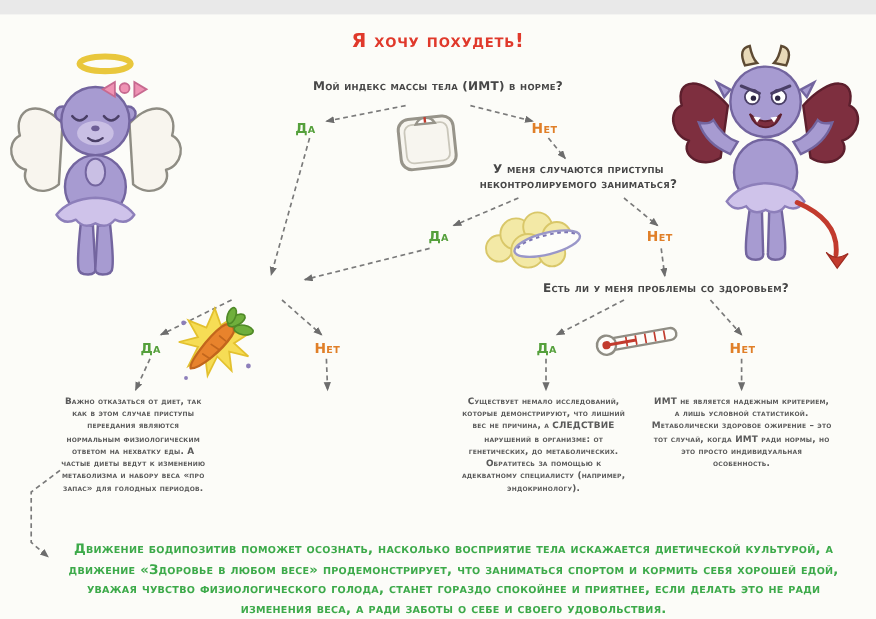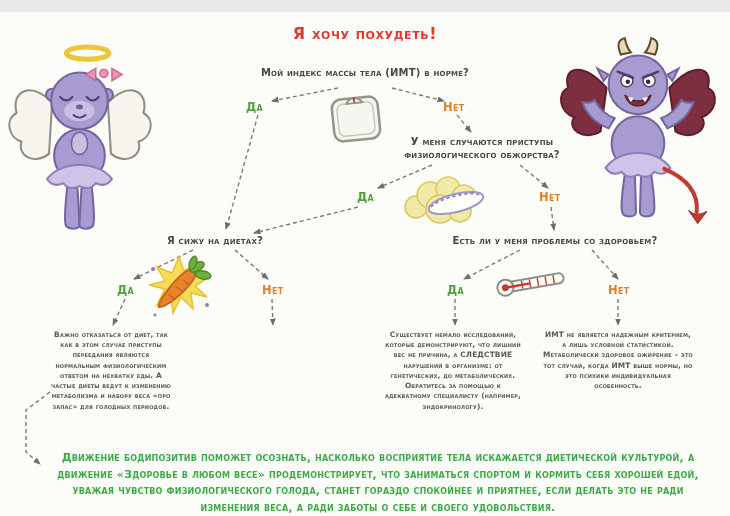--- a/index.html
+++ b/index.html
@@ -132,41 +132,40 @@
     <svg width="62" height="58" viewBox="0 0 62 58">
       <g transform="rotate(-6 31 29)">
         <rect x="8" y="8" width="46" height="42" rx="9" fill="#f7f5ef" stroke="#97948a" stroke-width="2.5"></rect>
         <rect x="13" y="13" width="36" height="32" rx="6" fill="none" stroke="#c9c6ba" stroke-width="1.5"></rect>
         <path d="M23,13 a9,9 0 0 1 16,0 z" fill="#fff" stroke="#97948a" stroke-width="2"></path>
         <line x1="31" y1="12" x2="31" y2="7.5" stroke="#c23b2e" stroke-width="2"></line>
       </g>
     </svg>
   </div>
 
-  <div class="abs question" style="left:378px; top:124px; width:208px;">У меня случаются приступы физиологического обжорства?</div>
+  <div class="abs question" style="left:378px; top:124px; width:208px;">У меня случаются приступы неконтролируемого заниматься?</div>
   <span class="abs ans yes" style="left:357px; top:178px;">Да</span>
   <span class="abs ans no" style="left:539px; top:178px;">Нет</span>
   <div class="abs icon" style="left:398px; top:161px;">
     <svg width="95" height="54" viewBox="0 0 95 54">
       <g fill="#f3e9a6" stroke="#d9c769" stroke-width="1.6">
         <circle cx="18" cy="34" r="11"></circle>
         <circle cx="32" cy="22" r="13"></circle>
         <circle cx="50" cy="16" r="12"></circle>
         <circle cx="66" cy="24" r="12"></circle>
         <circle cx="42" cy="36" r="14"></circle>
         <circle cx="62" cy="38" r="11"></circle>
       </g>
       <g transform="rotate(-14 58 30)">
         <ellipse cx="58" cy="30" rx="28" ry="9" fill="#fdfdfa" stroke="#9a97c9" stroke-width="2"></ellipse>
         <path d="M33,28 q6,-5 25,-5 q19,0 25,5" fill="none" stroke="#7d76b4" stroke-width="1.6" stroke-dasharray="3 3"></path>
       </g>
     </svg>
   </div>
 
-  <div class="abs question" style="left:140px; top:223px; width:150px;">Я сижу на диетах?</div>
   <span class="abs ans yes" style="left:117px; top:271px;">Да</span>
   <span class="abs ans no" style="left:262px; top:271px;">Нет</span>
   <div class="abs icon" style="left:145px; top:243px;">
     <svg width="68" height="64" viewBox="0 0 68 64">
       <polygon points="34,2 39,16 52,8 47,22 64,22 50,31 62,42 46,38 48,54 36,42 28,58 26,42 12,50 20,34 4,30 20,26 12,12 27,18" fill="#f6dd55" stroke="#e3c12f" stroke-width="1.5"></polygon>
       <g>
         <path d="M14,52 C12,48 28,26 40,17 C47,12 53,18 48,25 C40,37 22,52 14,52 Z" fill="#e8832c" stroke="#c2661c" stroke-width="2" stroke-linejoin="round"></path>
         <g stroke="#c2661c" stroke-width="1.4" stroke-linecap="round">
           <line x1="24" y1="40" x2="30" y2="44"></line>
           <line x1="31" y1="32" x2="37" y2="36"></line>
@@ -202,17 +201,17 @@
           <line x1="46" y1="17" x2="46" y2="25"></line>
           <line x1="54" y1="17" x2="54" y2="25"></line>
           <line x1="62" y1="17" x2="62" y2="25"></line>
         </g>
       </g>
     </svg>
   </div>
 
   <div class="abs advice" style="left:50px; top:318px; width:122px;">Важно отказаться от диет, так как в этом случае приступы переедания являются нормальным физиологическим ответом на нехватку еды. А частые диеты ведут к изменению метаболизма и набору веса «про запас» для голодных периодов.</div>
   <div class="abs advice" style="left:384px; top:318px; width:138px;">Существует немало исследований, которые демонстрируют, что лишний вес не причина, а СЛЕДСТВИЕ нарушений в организме: от генетических, до метаболических. Обратитесь за помощью к адекватному специалисту (например, эндокринологу).</div>
-  <div class="abs advice" style="left:543px; top:318px; width:150px;">ИМТ не является надежным критерием, а лишь условной статистикой. Метаболически здоровое ожирение – это тот случай, когда ИМТ выше нормы, но это психики индивидуальная особенность.</div>
+  <div class="abs advice" style="left:543px; top:318px; width:150px;">ИМТ не является надежным критерием, а лишь условной статистикой. Метаболически здоровое ожирение – это тот случай, когда ИМТ ради нормы, но это просто индивидуальная особенность.</div>
 
   <div class="abs footer">Движение бодипозитив поможет осознать, насколько восприятие тела искажается диетической культурой, а движение «Здоровье в любом весе» продемонстрирует, что заниматься спортом и кормить себя хорошей едой, уважая чувство физиологического голода, станет гораздо спокойнее и приятнее, если делать это не ради изменения веса, а ради заботы о себе и своего удовольствия.</div>
 
 </div>
 
 </body></html>

